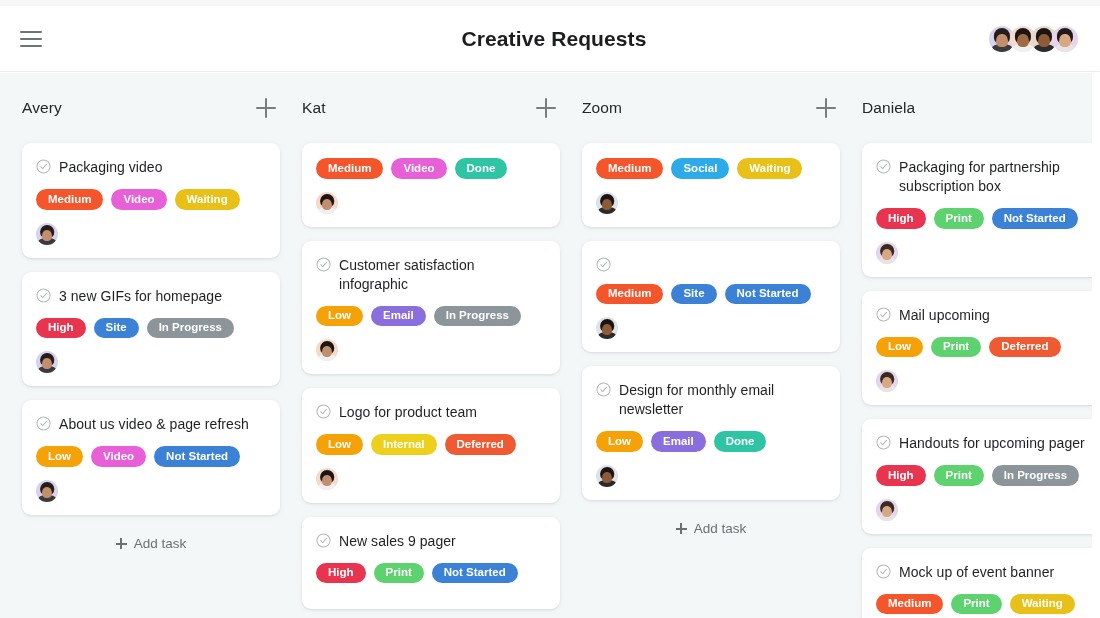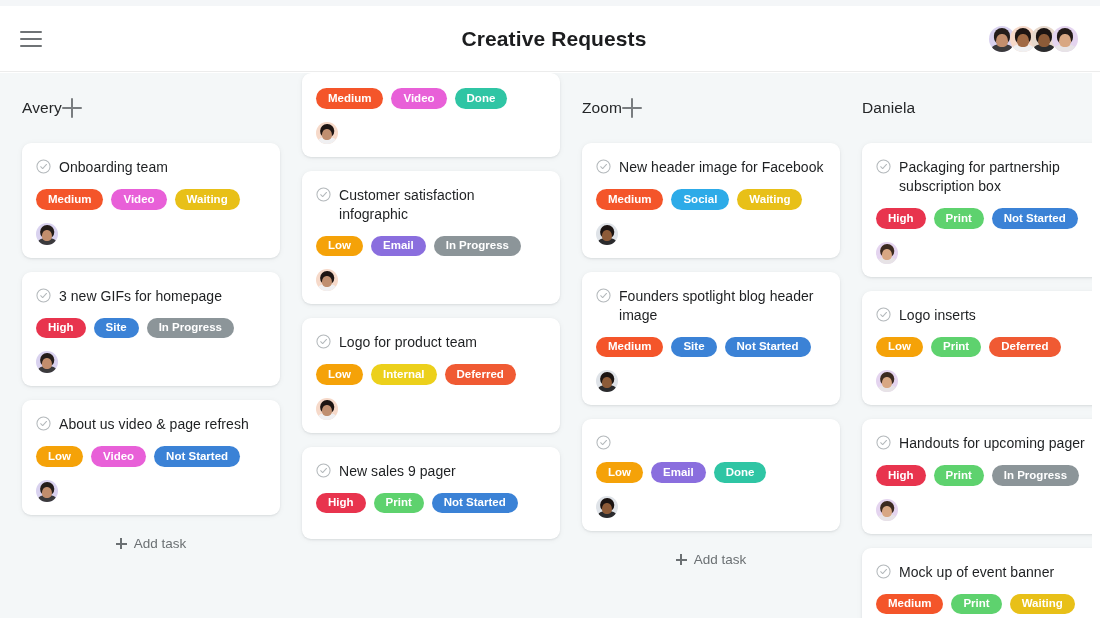--- a/index.html
+++ b/index.html
@@ -75,20 +75,21 @@
   }
   .columns {
     position: absolute; top: 0; left: 0;
     display: flex; align-items: flex-start;
     padding-left: 22px;
   }
   .column { width: 258px; margin-right: 22px; flex: 0 0 auto; }
 
   .col-head {
     height: 70px; display: flex; align-items: center;
+    justify-content: space-between;
     padding: 0 4px 0 0;
   }
   .col-title { font-size: 15.5px; color: #242628; letter-spacing: .1px; }
   .col-add {
     position: relative; width: 20px; height: 20px; cursor: pointer; opacity: .72;
   }
   .col-add::before, .col-add::after {
     content: ""; position: absolute; background: #4b4f52; border-radius: 1px;
   }
   .col-add::before { left: 0; top: 9px; width: 20px; height: 1.6px; }
@@ -175,21 +176,21 @@
         <div class="col-head">
           <div class="col-title">Avery</div>
           <div class="col-add"></div>
         </div>
         <div class="card">
           <div class="card-title-row">
             <svg width="15" height="15" viewBox="0 0 16 16" class="check-icon">
               <circle cx="8" cy="8" r="7" fill="none" stroke="#b3b8bb" stroke-width="1.1"></circle>
               <path d="M5 8.2 L7.1 10.2 L11.2 5.8" fill="none" stroke="#b3b8bb" stroke-width="1.1" stroke-linecap="round" stroke-linejoin="round"></path>
             </svg>
-            <div class="card-title">Onboarding team</div>
+            <div class="card-title">Packaging video</div>
           </div>
           <div class="tags">
             <span class="tag" style="background: rgb(244, 85, 42);">Medium</span>
             <span class="tag" style="background: rgb(232, 96, 216);">Video</span>
             <span class="tag" style="background: rgb(232, 192, 24);">Waiting</span>
           </div>
           <div class="card-avatar-row">
             <div class="av" style="width: 22px; height: 22px; background: rgb(217, 210, 239);">
               <div class="hair" style="background: rgb(36, 29, 26); width: 13.64px; height: 13.2px; top: 2.2px;"></div>
               <div class="body" style="background: rgb(59, 58, 60); width: 17.6px; height: 7.48px;"></div>
@@ -238,20 +239,24 @@
               <div class="face" style="background: rgb(194, 142, 109); width: 10.12px; height: 11px; bottom: 3.74px;"></div>
             </div>
           </div>
         </div>
         <div class="add-task">
           <span class="plus"></span>
           <span>Add task</span>
         </div>
       </div>
       <div class="column">
+        <div class="col-head">
+          <div class="col-title">Kat</div>
+          <div class="col-add"></div>
+        </div>
         <div class="card">
           <div class="tags">
             <span class="tag" style="background: rgb(244, 85, 42);">Medium</span>
             <span class="tag" style="background: rgb(232, 96, 216);">Video</span>
             <span class="tag" style="background: rgb(47, 197, 164);">Done</span>
           </div>
           <div class="card-avatar-row">
             <div class="av" style="width: 22px; height: 22px; background: rgb(246, 217, 201);">
               <div class="hair" style="background: rgb(29, 21, 19); width: 13.64px; height: 13.2px; top: 2.2px;"></div>
               <div class="body" style="background: rgb(240, 240, 242); width: 17.6px; height: 7.48px;"></div>
@@ -315,67 +320,60 @@
             <span class="tag" style="background: rgb(59, 130, 214);">Not Started</span>
           </div>
         </div>
       </div>
       <div class="column">
         <div class="col-head">
           <div class="col-title">Zoom</div>
           <div class="col-add"></div>
         </div>
         <div class="card">
-          <div class="card-title-row">
-            <svg width="15" height="15" viewBox="0 0 16 16" class="check-icon">
-              <circle cx="8" cy="8" r="7" fill="none" stroke="#b3b8bb" stroke-width="1.1"></circle>
-              <path d="M5 8.2 L7.1 10.2 L11.2 5.8" fill="none" stroke="#b3b8bb" stroke-width="1.1" stroke-linecap="round" stroke-linejoin="round"></path>
-            </svg>
-            <div class="card-title">New header image for Facebook</div>
-          </div>
           <div class="tags">
             <span class="tag" style="background: rgb(244, 85, 42);">Medium</span>
             <span class="tag" style="background: rgb(45, 171, 232);">Social</span>
             <span class="tag" style="background: rgb(232, 192, 24);">Waiting</span>
           </div>
           <div class="card-avatar-row">
             <div class="av" style="width: 22px; height: 22px; background: rgb(223, 227, 232);">
               <div class="hair" style="background: rgb(27, 20, 18); width: 13.64px; height: 13.2px; top: 2.2px;"></div>
               <div class="body" style="background: rgb(43, 43, 45); width: 17.6px; height: 7.48px;"></div>
               <div class="face" style="background: rgb(141, 91, 56); width: 10.12px; height: 11px; bottom: 3.74px;"></div>
             </div>
           </div>
         </div>
         <div class="card">
           <div class="card-title-row">
             <svg width="15" height="15" viewBox="0 0 16 16" class="check-icon">
               <circle cx="8" cy="8" r="7" fill="none" stroke="#b3b8bb" stroke-width="1.1"></circle>
               <path d="M5 8.2 L7.1 10.2 L11.2 5.8" fill="none" stroke="#b3b8bb" stroke-width="1.1" stroke-linecap="round" stroke-linejoin="round"></path>
             </svg>
-            <div class="card-title">Founders spotlight blog header image</div>
           </div>
           <div class="tags">
             <span class="tag" style="background: rgb(244, 85, 42);">Medium</span>
             <span class="tag" style="background: rgb(59, 130, 214);">Site</span>
             <span class="tag" style="background: rgb(59, 130, 214);">Not Started</span>
           </div>
           <div class="card-avatar-row">
             <div class="av" style="width: 22px; height: 22px; background: rgb(223, 227, 232);">
               <div class="hair" style="background: rgb(27, 20, 18); width: 13.64px; height: 13.2px; top: 2.2px;"></div>
               <div class="body" style="background: rgb(43, 43, 45); width: 17.6px; height: 7.48px;"></div>
               <div class="face" style="background: rgb(141, 91, 56); width: 10.12px; height: 11px; bottom: 3.74px;"></div>
             </div>
           </div>
         </div>
         <div class="card">
           <div class="card-title-row">
             <svg width="15" height="15" viewBox="0 0 16 16" class="check-icon">
               <circle cx="8" cy="8" r="7" fill="none" stroke="#b3b8bb" stroke-width="1.1"></circle>
               <path d="M5 8.2 L7.1 10.2 L11.2 5.8" fill="none" stroke="#b3b8bb" stroke-width="1.1" stroke-linecap="round" stroke-linejoin="round"></path>
             </svg>
+            <div class="card-title">Design for monthly email newsletter</div>
           </div>
           <div class="tags">
             <span class="tag" style="background: rgb(245, 162, 8);">Low</span>
             <span class="tag" style="background: rgb(138, 110, 222);">Email</span>
             <span class="tag" style="background: rgb(47, 197, 164);">Done</span>
           </div>
           <div class="card-avatar-row">
             <div class="av" style="width: 22px; height: 22px; background: rgb(223, 227, 232);">
               <div class="hair" style="background: rgb(27, 20, 18); width: 13.64px; height: 13.2px; top: 2.2px;"></div>
               <div class="body" style="background: rgb(43, 43, 45); width: 17.6px; height: 7.48px;"></div>
@@ -412,21 +410,21 @@
               <div class="face" style="background: rgb(216, 167, 131); width: 10.12px; height: 11px; bottom: 3.74px;"></div>
             </div>
           </div>
         </div>
         <div class="card">
           <div class="card-title-row">
             <svg width="15" height="15" viewBox="0 0 16 16" class="check-icon">
               <circle cx="8" cy="8" r="7" fill="none" stroke="#b3b8bb" stroke-width="1.1"></circle>
               <path d="M5 8.2 L7.1 10.2 L11.2 5.8" fill="none" stroke="#b3b8bb" stroke-width="1.1" stroke-linecap="round" stroke-linejoin="round"></path>
             </svg>
-            <div class="card-title">Logo inserts</div>
+            <div class="card-title">Mail upcoming</div>
           </div>
           <div class="tags">
             <span class="tag" style="background: rgb(245, 162, 8);">Low</span>
             <span class="tag" style="background: rgb(94, 210, 110);">Print</span>
             <span class="tag" style="background: rgb(240, 90, 51);">Deferred</span>
           </div>
           <div class="card-avatar-row">
             <div class="av" style="width: 22px; height: 22px; background: rgb(228, 212, 239);">
               <div class="hair" style="background: rgb(59, 42, 32); width: 13.64px; height: 13.2px; top: 2.2px;"></div>
               <div class="body" style="background: rgb(231, 227, 230); width: 17.6px; height: 7.48px;"></div>

